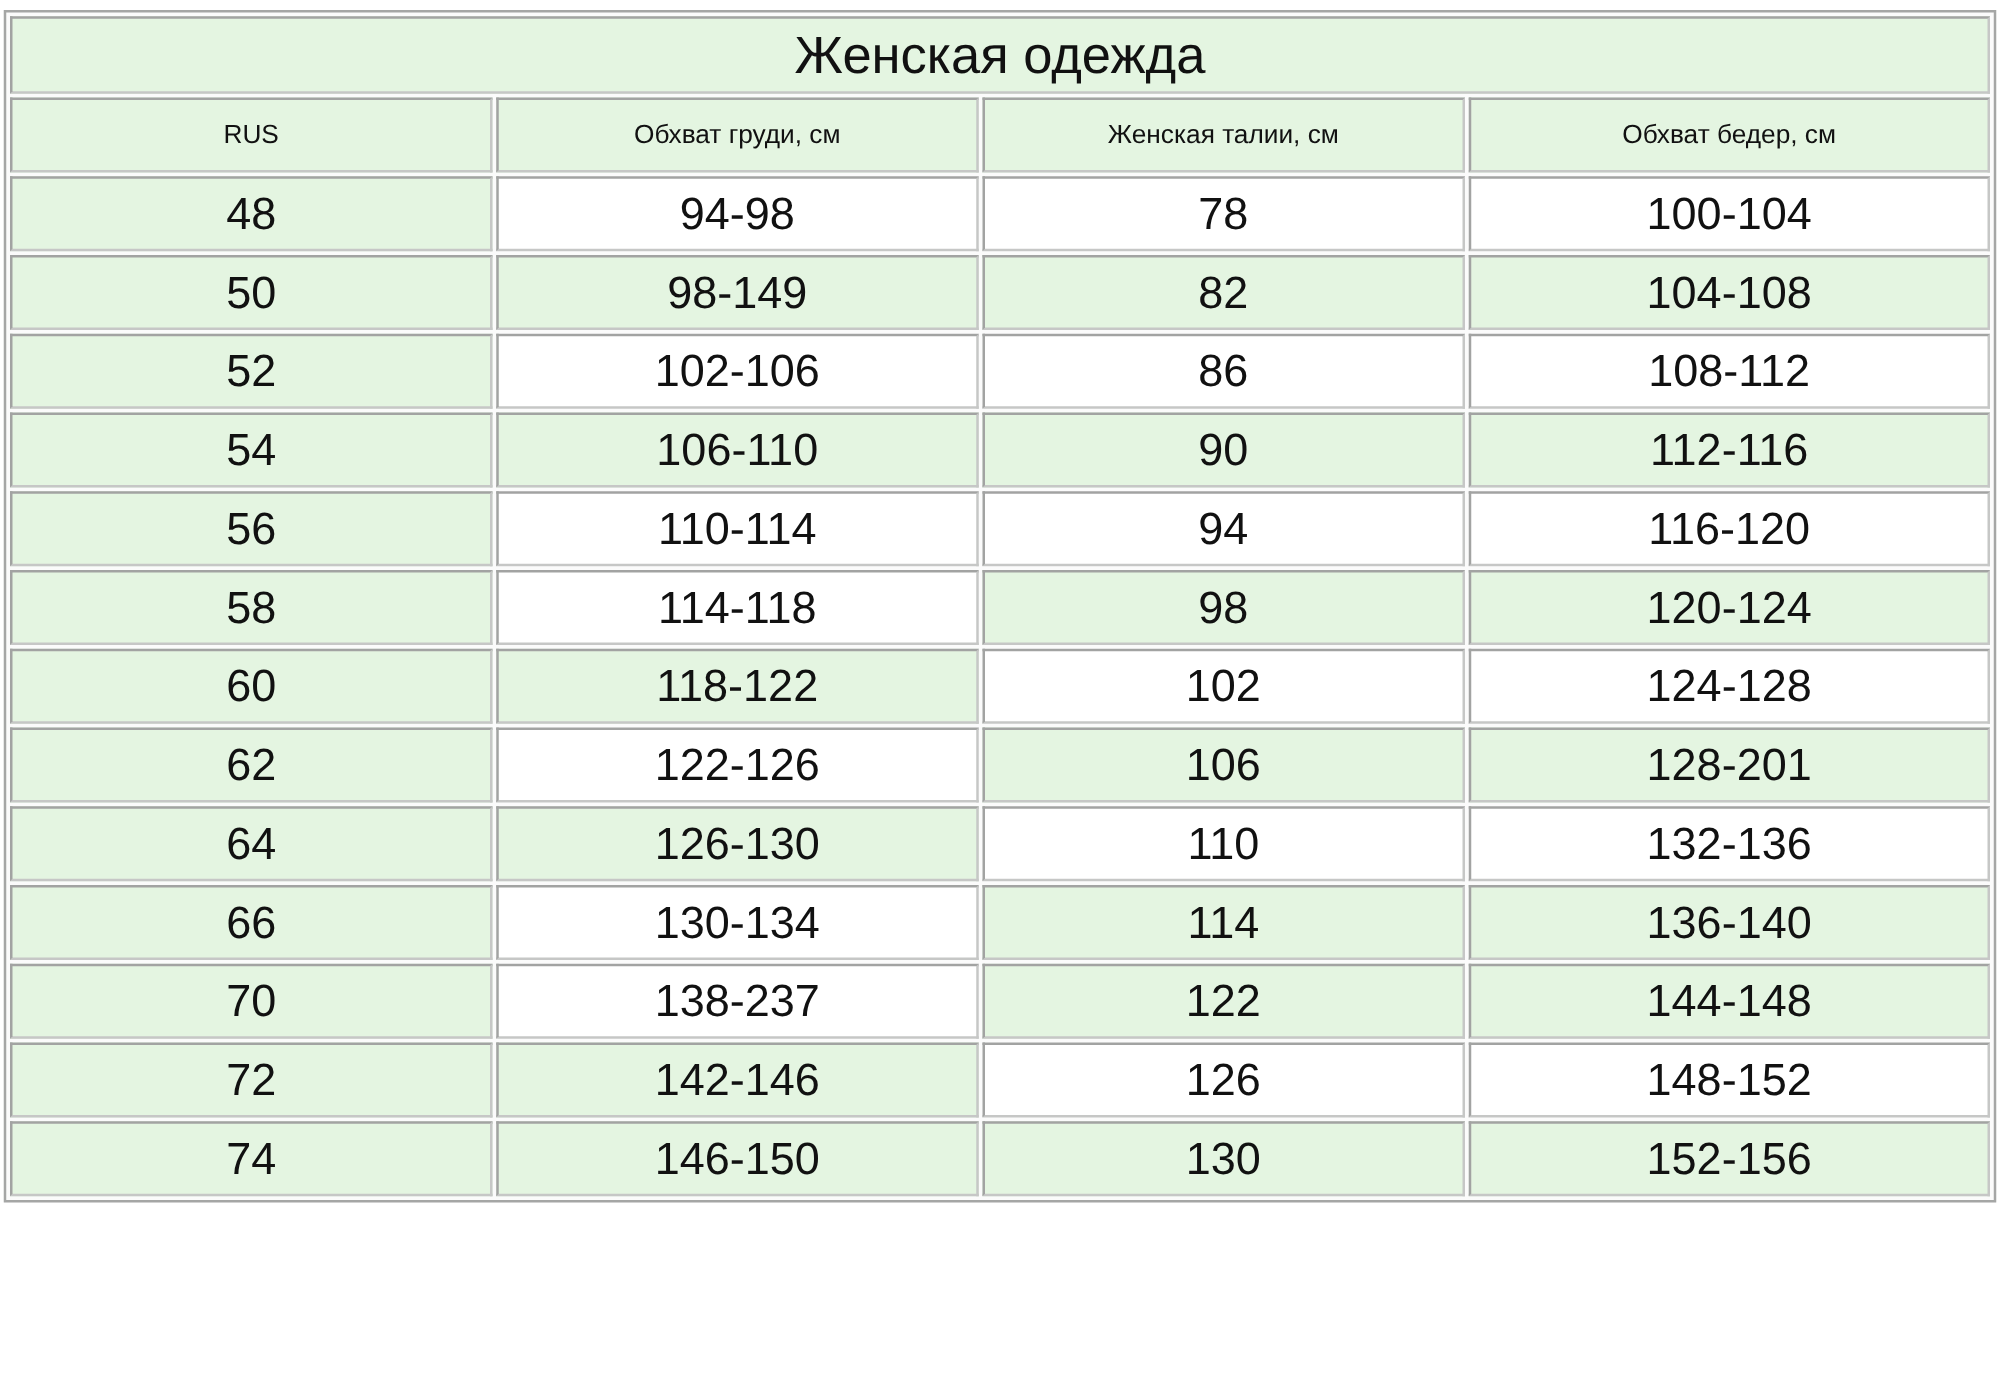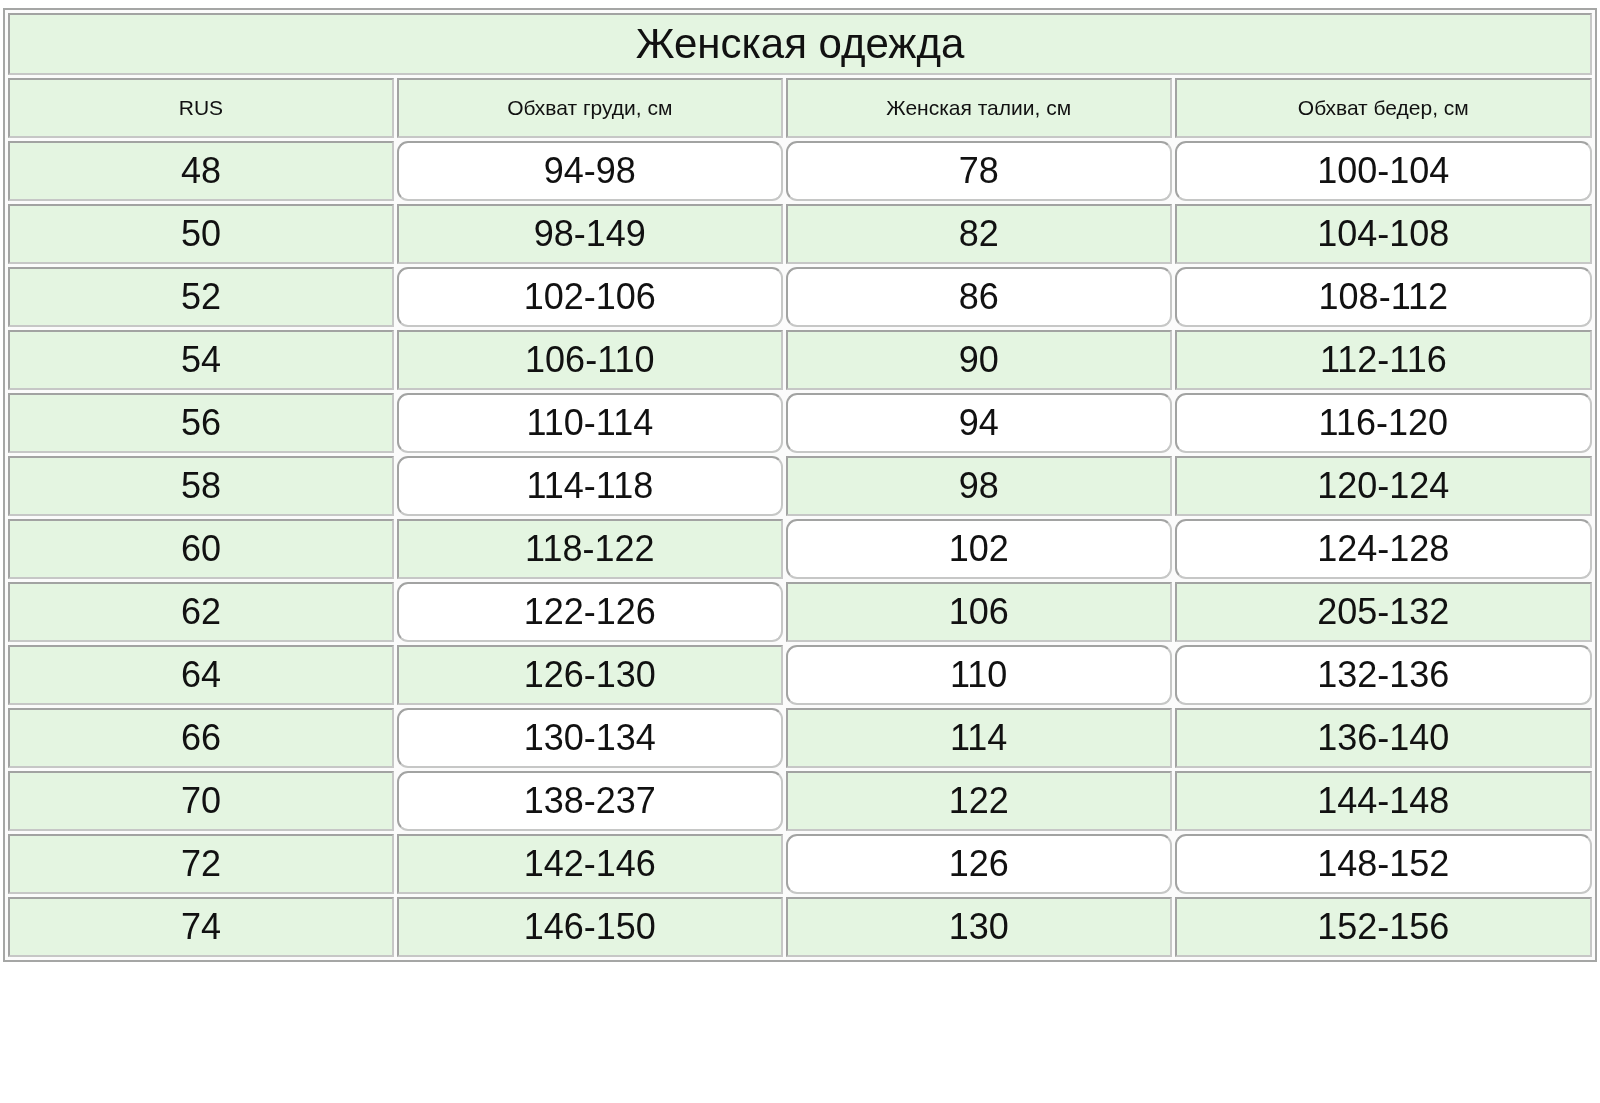--- a/index.html
+++ b/index.html
@@ -39,21 +39,21 @@
   td.head-cell {
     height: 56px;
     font-size: 21px;
     background: #e4f5e1;
   }
   td.data-cell {
     height: 56px;
     font-size: 36px;
   }
   .g { background: #e4f5e1; }
-  .w { background: #ffffff; border-radius: 11px; }
+  .w { background: #ffffff; }
 </style>
 </head>
 <body>
 
 <div class="page">
   <table class="size-table">
     <colgroup>
       <col style="width:24.5%">
       <col style="width:24.5%">
       <col style="width:24.5%">
@@ -110,21 +110,21 @@
         <tr>
           <td class="data-cell g">60</td>
           <td class="data-cell g">118-122</td>
           <td class="data-cell w">102</td>
           <td class="data-cell w">124-128</td>
         </tr>
         <tr>
           <td class="data-cell g">62</td>
           <td class="data-cell w">122-126</td>
           <td class="data-cell g">106</td>
-          <td class="data-cell g">205-132</td>
+          <td class="data-cell g">128-201</td>
         </tr>
         <tr>
           <td class="data-cell g">64</td>
           <td class="data-cell g">126-130</td>
           <td class="data-cell w">110</td>
           <td class="data-cell w">132-136</td>
         </tr>
         <tr>
           <td class="data-cell g">66</td>
           <td class="data-cell w">130-134</td>

